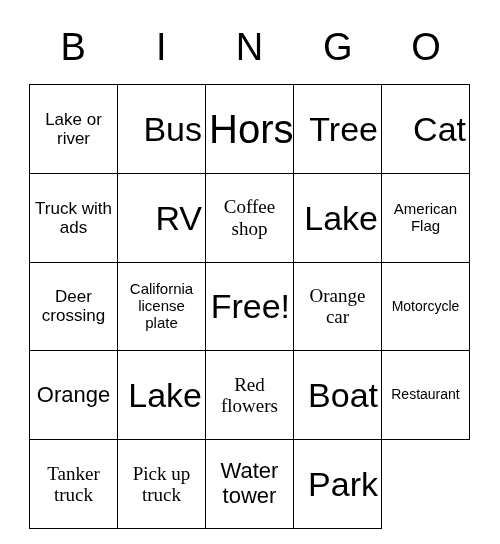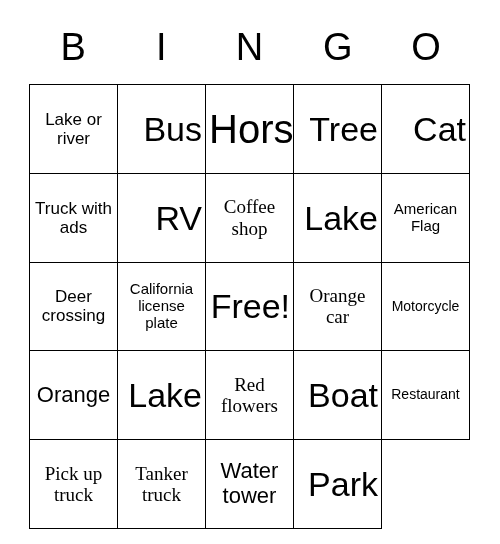--- a/index.html
+++ b/index.html
@@ -163,24 +163,24 @@
         <span class="cell-text fs-sm">Red flowers</span>
       </div>
     <div class="cell">
         <span class="cell-text fs-xl">Boat</span>
       </div>
 
     <div class="cell">
         <span class="cell-text fs-tiny">Restaurant</span>
       </div>
     <div class="cell">
-        <span class="cell-text fs-sm">Pick up truck</span>
+        <span class="cell-text fs-sm">Tanker truck</span>
       </div>
     <div class="cell">
-        <span class="cell-text fs-sm">Tanker truck</span>
+        <span class="cell-text fs-sm">Pick up truck</span>
       </div>
     <div class="cell">
         <span class="cell-text fs-md">Water tower</span>
       </div>
     <div class="cell">
         <span class="cell-text fs-xl">Park</span>
       </div>
 
   </div>
 </div>

